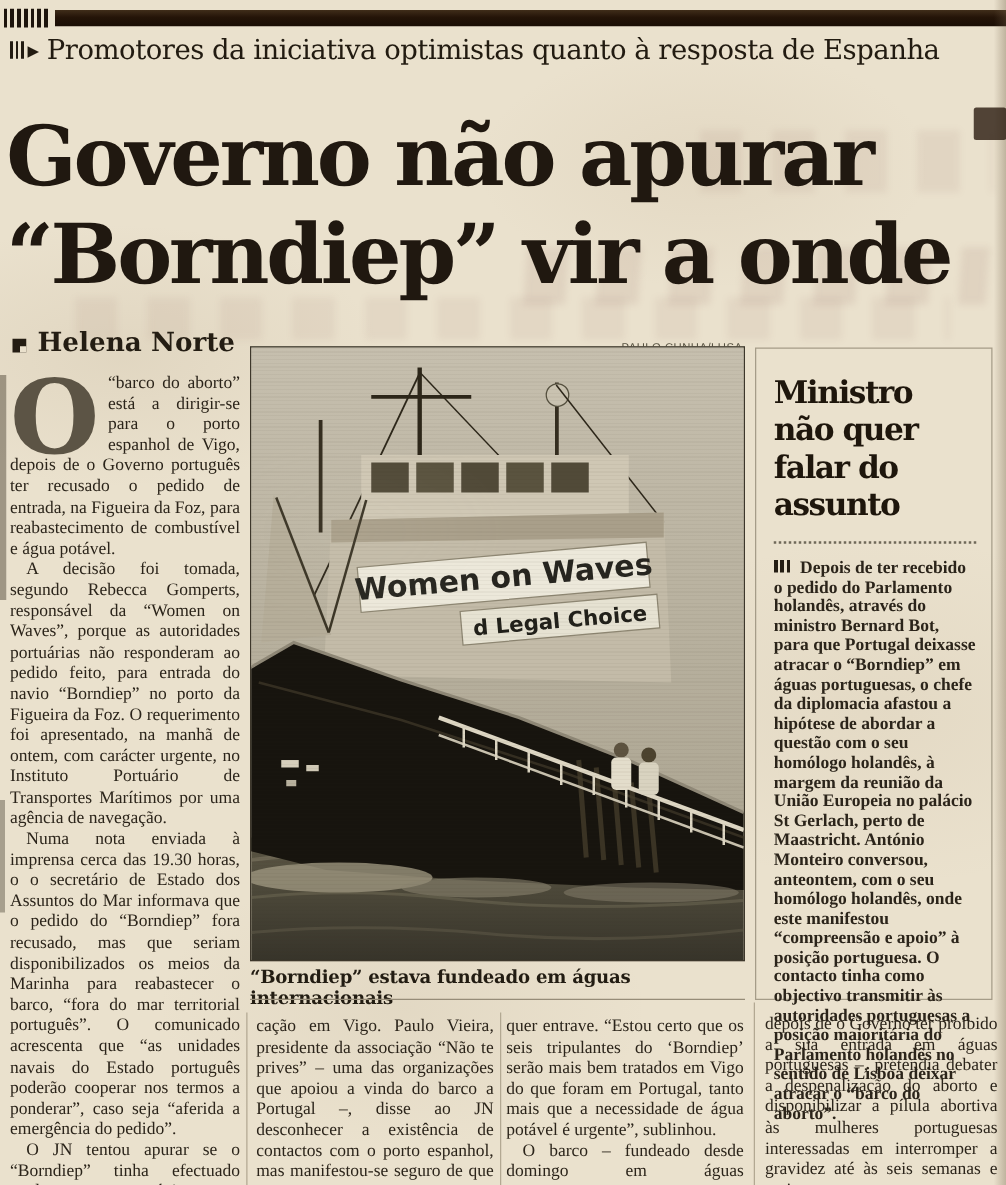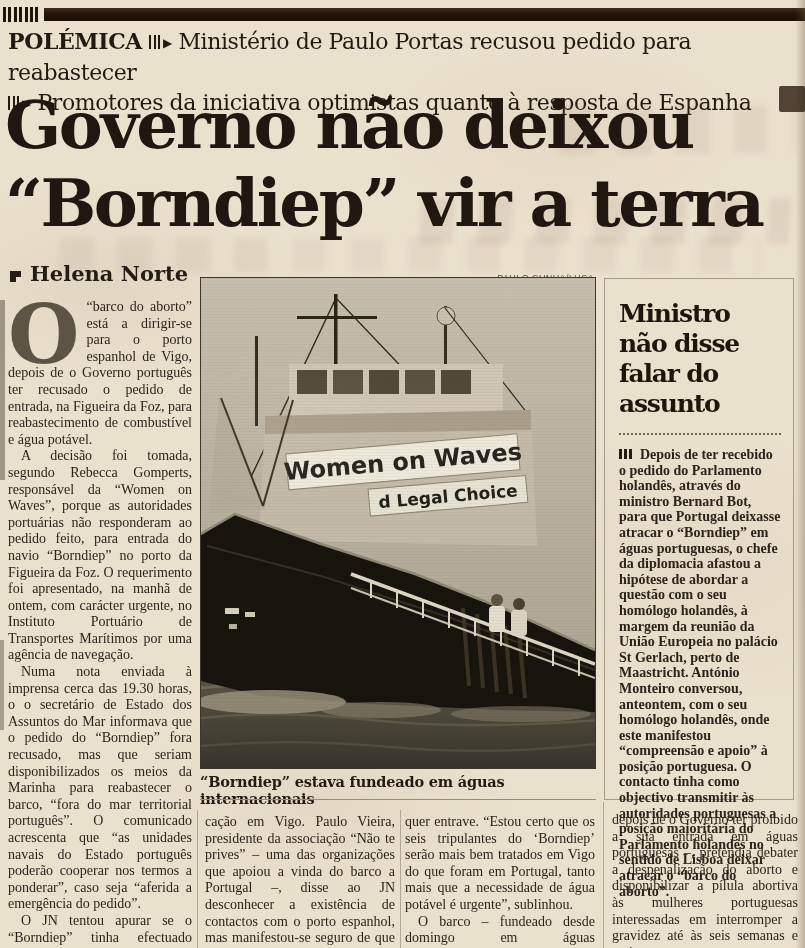--- a/index.html
+++ b/index.html
@@ -89,40 +89,36 @@
 </head>
 <body>
 
 <div id="page">
 
   <div class="topmarks"></div>
   <div class="topbar"></div>
 
   <div class="kicker">
     <div>
-      <span class="tag">POLÉMICA</span><span class="marks"></span><span class="tri">▶</span>
-      <span>Ministério de Paulo Portas recusou pedido para reabastecer</span>
-    </div>
-    <div>
       <span class="marks" style="margin-left:0"></span><span class="tri">▶</span>
       <span>Promotores da iniciativa optimistas quanto à resposta de Espanha</span>
     </div>
   </div>
 
   <div class="ghost g1"></div>
   <div class="ghost g2"></div>
   <div class="ghost g3"></div>
   <div class="edge-right"></div>
   <div class="blotch-tr"></div>
   <div class="sliver1"></div>
   <div class="sliver2"></div>
 
   <div class="headline">
-    <div>Governo não deixou</div>
-    <div>“Borndiep” vir a terra</div>
+    <div>Governo não apurar</div>
+    <div>“Borndiep” vir a onde</div>
   </div>
 
   <div class="byline">
     <span class="byline-icon"></span><span>Helena Norte</span>
   </div>
 
   <div class="col col1">
     <p><span class="dropcap">O</span><span>“barco do aborto” está a dirigir-se para o porto espanhol de Vigo, depois de o Governo português ter recusado o pedido de entrada, na Figueira da Foz, para reabastecimento de combustível e água potável.</span></p>
     <p class="ind">A decisão foi tomada, segundo Rebecca Gomperts, responsável da “Women on Waves”, porque as autoridades portuárias não responderam ao pedido feito, para entrada do navio “Borndiep” no porto da Figueira da Foz. O requerimento foi apresentado, na manhã de ontem, com carácter urgente, no Instituto Portuário de Transportes Marítimos por uma agência de navegação.</p>
     <p class="ind">Numa nota enviada à imprensa cerca das 19.30 horas, o o secretário de Estado dos Assuntos do Mar informava que o pedido do “Borndiep” fora recusado, mas que seriam disponibilizados os meios da Marinha para reabastecer o barco, “fora do mar territorial português”. O comunicado acrescenta que “as unidades navais do Estado português poderão cooperar nos termos a ponderar”, caso seja “aferida a emergência do pedido”.</p>
@@ -239,20 +235,20 @@
   </div>
   <div class="col col3">
     <p>quer entrave. “Estou certo que os seis tripulantes do ‘Borndiep’ serão mais bem tratados em Vigo do que foram em Portugal, tanto mais que a necessidade de água potável é urgente”, sublinhou.</p>
     <p class="ind">O barco – fundeado desde domingo em águas internacionais,</p>
   </div>
   <div class="col col4">
     <p>depois de o Governo ter proibido a sua entrada em águas portuguesas –, pretendia debater a despenalização do aborto e disponibilizar a pílula abortiva às mulheres portuguesas interessadas em interromper a gravidez até às seis semanas e meia.</p>
   </div>
 
   <div class="sidebar">
-    <div class="sidebar-title">Ministro não disse falar do assunto</div>
+    <div class="sidebar-title">Ministro não quer falar do assunto</div>
     <div class="sidebar-dots"></div>
     <div class="sidebar-body">
       <span class="lead-bars"></span><span>Depois de ter recebido o pedido do Parlamento holandês, através do ministro Bernard Bot, para que Portugal deixasse atracar o “Borndiep” em águas portuguesas, o chefe da diplomacia afastou a hipótese de abordar a questão com o seu homólogo holandês, à margem da reunião da União Europeia no palácio St Gerlach, perto de Maastricht. António Monteiro conversou, anteontem, com o seu homólogo holandês, onde este manifestou “compreensão e apoio” à posição portuguesa. O contacto tinha como objectivo transmitir às autoridades portuguesas a posição maioritária do Parlamento holandês no sentido de Lisboa deixar atracar o “barco do aborto”.</span>
     </div>
   </div>
 
 </div>
 
 </body></html>

